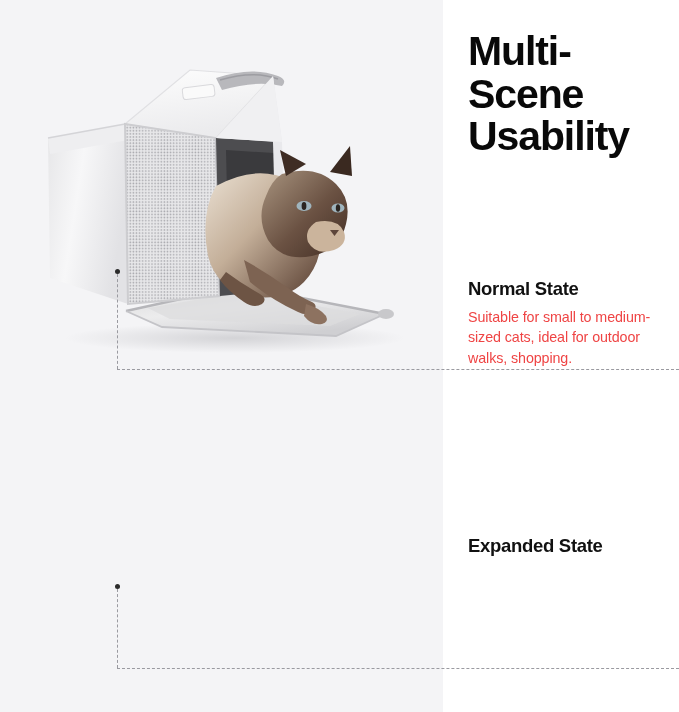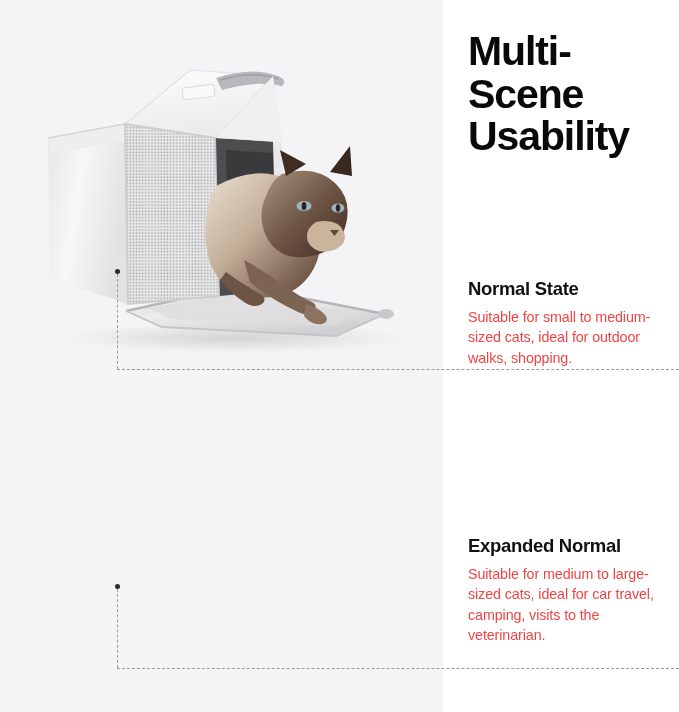--- a/index.html
+++ b/index.html
@@ -200,22 +200,21 @@
 
   <div class="text-column">
     <h1 class="headline">Multi-Scene Usability</h1>
 
     <div class="caption-block" id="caption-normal">
       <div class="caption-title">Normal State</div>
       <div class="caption-body">Suitable for small to medium-sized cats, ideal for outdoor walks, shopping.</div>
     </div>
 
     <div class="caption-block" id="caption-expanded">
-      <div class="caption-title">Expanded Normal</div>
-      <div class="caption-body">Suitable for medium to large-sized cats, ideal for car travel, camping, visits to the veterinarian.</div>
+      <div class="caption-title">Expanded State</div>
     </div>
   </div>
 
   <div class="callout-dot" id="dot-normal"></div>
   <div class="callout-vline" id="vline-normal"></div>
   <div class="callout-hline" id="hline-normal"></div>
 
   <div class="callout-dot" id="dot-expanded"></div>
   <div class="callout-vline" id="vline-expanded"></div>
   <div class="callout-hline" id="hline-expanded"></div>

